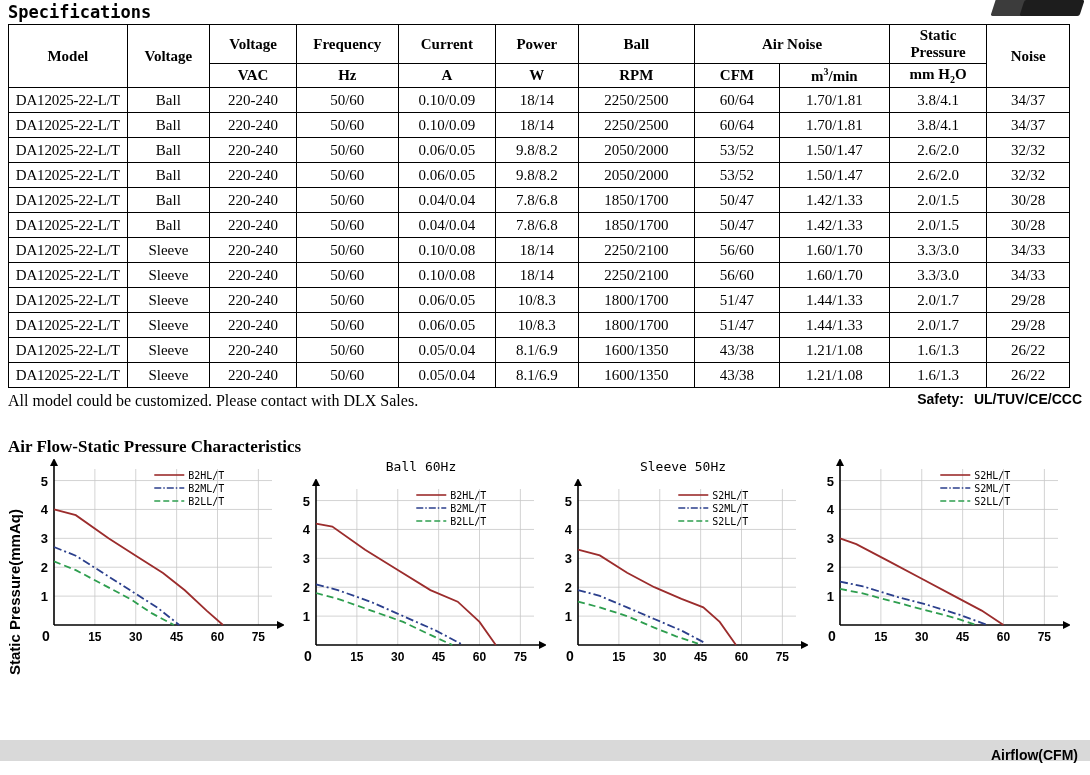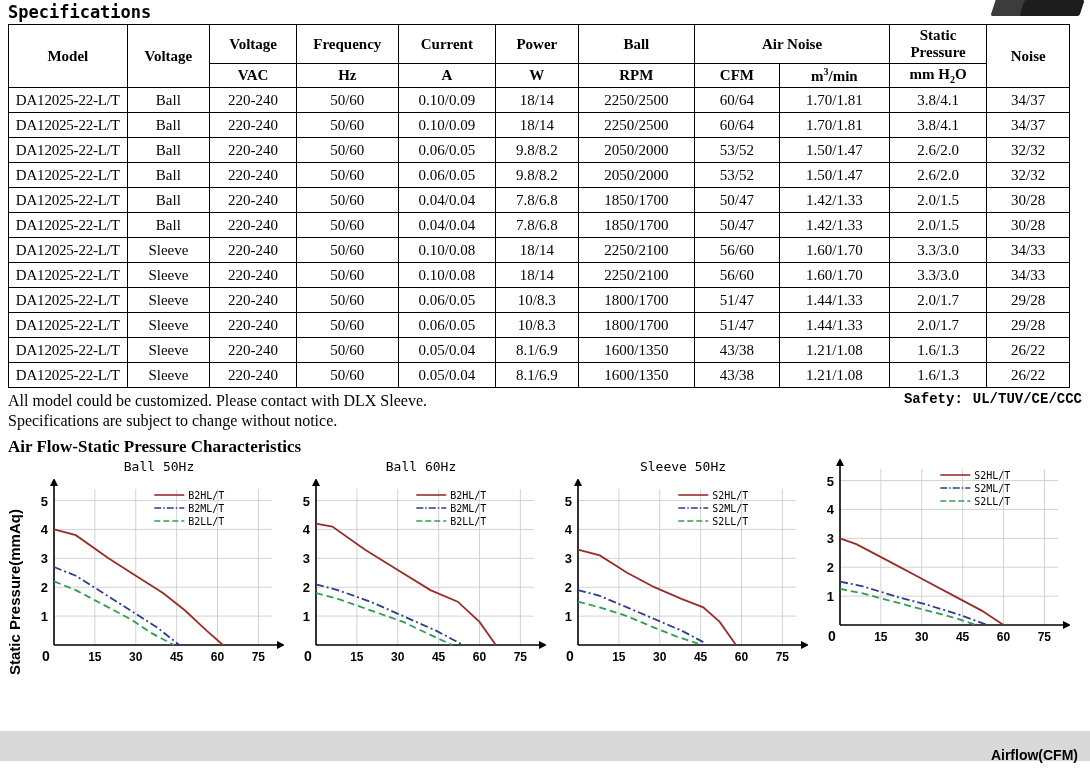--- a/index.html
+++ b/index.html
@@ -84,21 +84,21 @@
   }
   .notes .line {
     font-family: "Liberation Serif", serif;
     font-size: 16px;
     line-height: 20px;
   }
   .safety {
     position: absolute;
     right: 0;
     top: 0;
-    font-family: Liberation Mono, monospace;
+    font-family: Liberation Sans, sans-serif;
     font-weight: bold;
     font-size: 14px;
   }
   .safety .lbl { margin-right: 10px; }
 
   
   .charts-title {
     font-family: Liberation Serif, serif;
     font-weight: bold;
     font-size: 17px;
@@ -141,21 +141,21 @@
     height: 18px;
   }
   .chart svg { display: block; }
 
   
   .bottom-bar {
     position: absolute;
     left: 0;
     right: 0;
     bottom: 14px;
-    height: 30px;
+    height: 21px;
     background: #d9d9d9;
   }
   .airflow-label {
     position: absolute;
     right: 12px;
     bottom: -2px;
     font-family: "Liberation Sans", sans-serif;
     font-weight: bold;
     font-size: 14px;
   }
@@ -394,34 +394,32 @@
           <td>43/38</td>
           <td>1.21/1.08</td>
           <td>1.6/1.3</td>
           <td>26/22</td>
         </tr>
       </tbody>
   </table>
 </div>
 
 <div class="notes">
-  <div class="line">All model could be customized. Please contact with DLX Sleeve.</div>
-  <div class="line">Specifications are subject to change without notice.</div>
+  <div class="line">All model could be customized. Please contact with DLX Sales.</div>
   <div class="safety">
     <span class="lbl">Safety:</span><span>UL/TUV/CE/CCC</span>
   </div>
 </div>
 
 <div class="charts-title">Air Flow-Static Pressure Characteristics</div>
 
 <div class="charts-area">
   <div class="y-axis-label">Static Pressure(mmAq)</div>
   <div class="chart-row" id="chart-row">
       <div class="chart">
-        <div class="chart-title">Ball 50Hz</div>
         <div>
           <svg width="250" height="192" viewBox="0 0 250 192">
             <line x1="60.875" y1="10" x2="60.875" y2="166" stroke="#c8c8c8" stroke-width="0.8"></line>
             <line x1="101.75" y1="10" x2="101.75" y2="166" stroke="#c8c8c8" stroke-width="0.8"></line>
             <line x1="142.625" y1="10" x2="142.625" y2="166" stroke="#c8c8c8" stroke-width="0.8"></line>
             <line x1="183.5" y1="10" x2="183.5" y2="166" stroke="#c8c8c8" stroke-width="0.8"></line>
             <line x1="224.375" y1="10" x2="224.375" y2="166" stroke="#c8c8c8" stroke-width="0.8"></line>
             <line x1="20" y1="137.11111111111111" x2="238" y2="137.11111111111111" stroke="#c8c8c8" stroke-width="0.8"></line>
             <line x1="20" y1="108.22222222222223" x2="238" y2="108.22222222222223" stroke="#c8c8c8" stroke-width="0.8"></line>
             <line x1="20" y1="79.33333333333334" x2="238" y2="79.33333333333334" stroke="#c8c8c8" stroke-width="0.8"></line>

